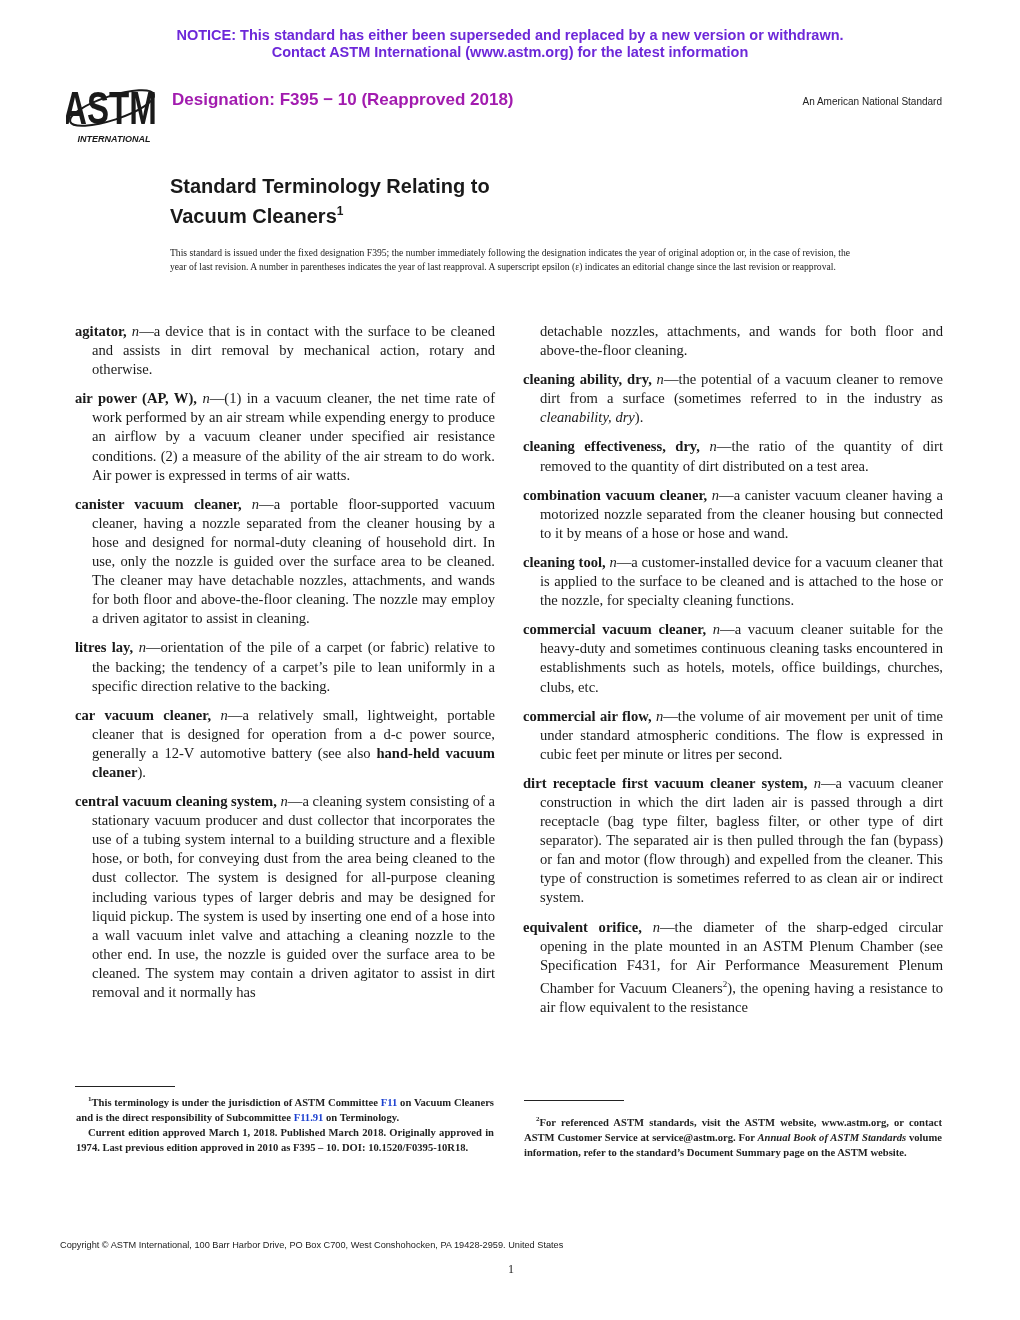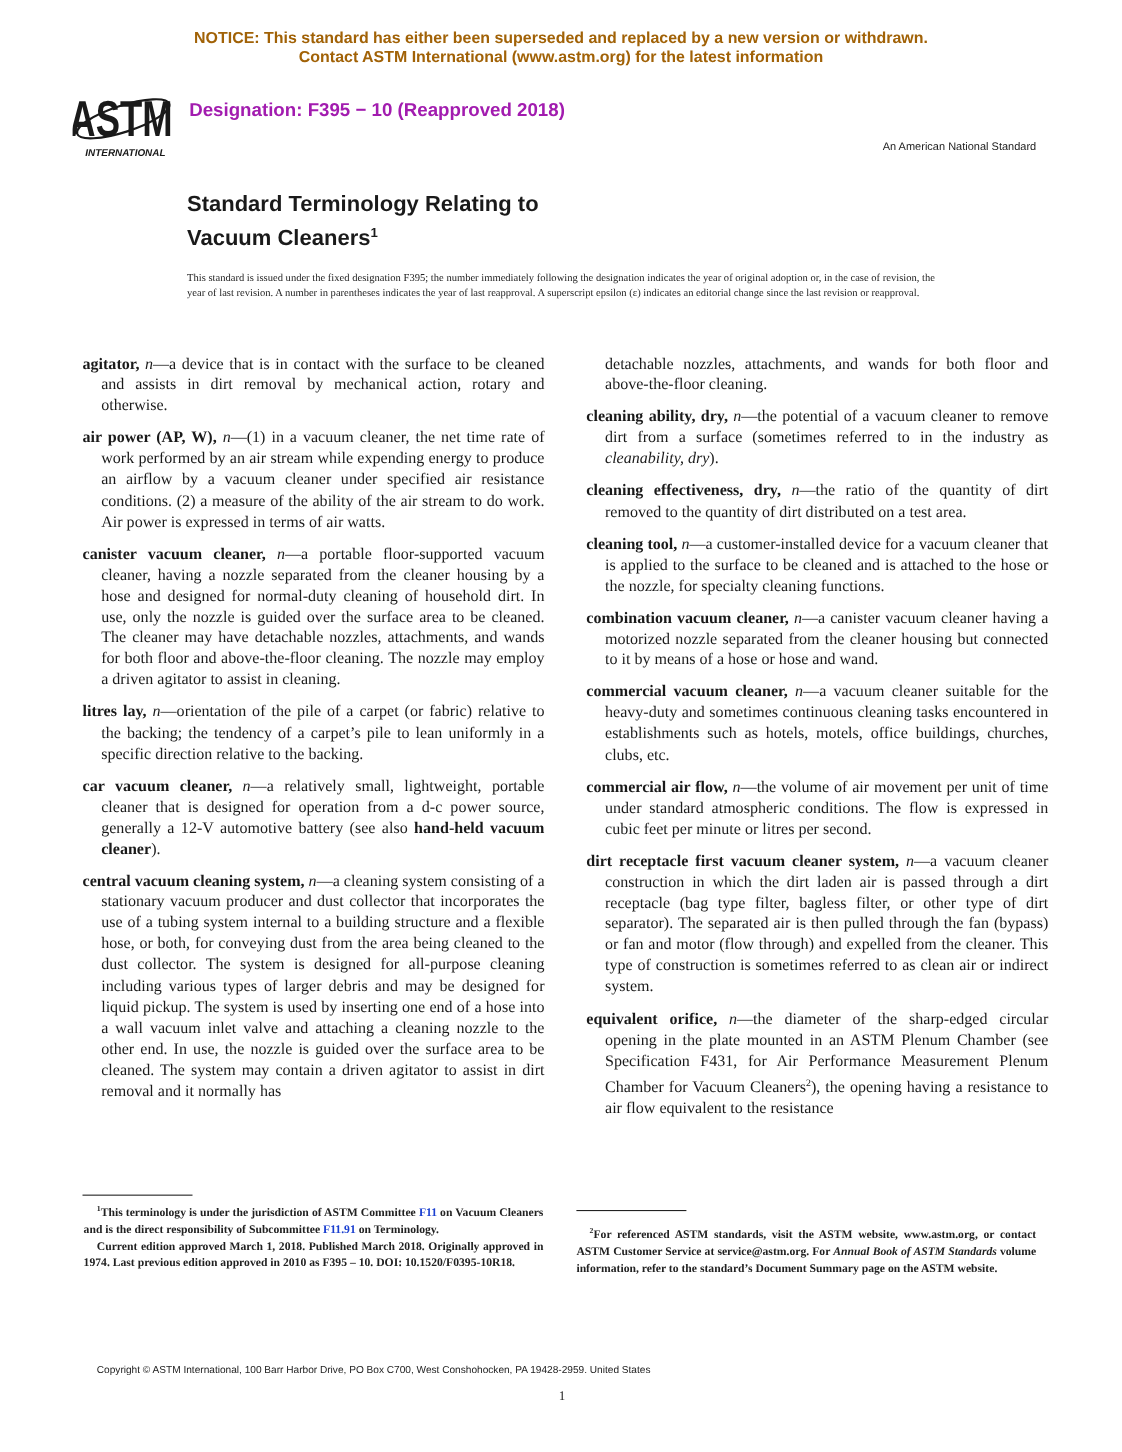--- a/index.html
+++ b/index.html
@@ -1,35 +1,35 @@
 <!DOCTYPE html>
 <html><head>
 <meta charset="utf-8">
 <style>
   html, body { margin: 0; padding: 0; background: #ffffff; }
   body { width: 1020px; height: 1320px; position: relative; overflow: hidden; color: #1a1a1a; }
-  .notice { position: absolute; top: 27px; left: 0; width: 1020px; text-align: center; color: #a16207; font-family: "Liberation Sans", sans-serif; font-weight: bold; font-size: 14.5px; line-height: 17px; }
+  .notice { position: absolute; top: 27px; left: 0; width: 1020px; text-align: center; color: #6d28d9; font-family: "Liberation Sans", sans-serif; font-weight: bold; font-size: 14.5px; line-height: 17px; }
   .logo { position: absolute; left: 66px; top: 72px; width: 96px; height: 72px; }
   .designation { position: absolute; left: 172px; top: 90px; font-family: "Liberation Sans", sans-serif; font-size: 17px; font-weight: bold; color: #a21caf; }
-  .ans { position: absolute; right: 78px; top: 96px; font-family: "Liberation Sans", sans-serif; font-size: 10px; color: #222; margin-top: 32px; }
+  .ans { position: absolute; right: 78px; top: 96px; font-family: "Liberation Sans", sans-serif; font-size: 10px; color: #222; }
   .title { position: absolute; left: 170px; top: 174px; font-family: "Liberation Sans", sans-serif; font-weight: bold; font-size: 20px; line-height: 25px; color: #1a1a1a; }
   .title sup { font-size: 12px; }
   .issued { position: absolute; left: 170px; top: 246px; width: 680px; font-family: "Liberation Serif", serif; font-size: 9.6px; line-height: 14px; color: #222; text-align: justify; }
   .col { position: absolute; top: 322px; width: 420px; font-family: Liberation Serif, serif; font-size: 14.6px; line-height: 19.1px; color: #1a1a1a; }
   .col.left { left: 75px; }
-  .col.right { left: 523px; margin-left: 10px; }
+  .col.right { left: 523px; }
   .entry { margin: 0 0 10px 0; text-align: justify; padding-left: 17px; text-indent: -17px; }
   .entry .term { font-weight: bold; }
   .entry .pos { font-style: italic; }
   .cont-block { padding-left: 17px; text-align: justify; margin-bottom: 10px; }
   .fnrule { position: absolute; height: 1px; background: #222; width: 100px; }
   .fn { position: absolute; font-family: "Liberation Serif", serif; font-size: 10.6px; line-height: 15px; color: #222; text-align: justify; width: 418px; font-weight: bold; }
   .fn .link { color: #1a3fd0; }
   .fn sup { font-size: 7px; }
-  .copyright { position: absolute; left: 88px; top: 1240px; font-family: "Liberation Sans", sans-serif; font-size: 9.2px; color: #222; }
+  .copyright { position: absolute; left: 60px; top: 1240px; font-family: "Liberation Sans", sans-serif; font-size: 9.2px; color: #222; }
   .pagenum { position: absolute; left: 508px; top: 1262px; font-family: "Liberation Serif", serif; font-size: 12px; color: #222; }
   sup.small { font-size: 9px; }
 </style>
 </head>
 <body>
 
 <div class="notice">
   <div>NOTICE: This standard has either been superseded and replaced by a new version or withdrawn.</div>
   <div>Contact ASTM International (www.astm.org) for the latest information</div>
 </div>
@@ -56,22 +56,22 @@
   <p class="entry"><span class="term">canister vacuum cleaner,</span> <span class="pos">n</span><span>—a portable floor-supported vacuum cleaner, having a nozzle separated from the cleaner housing by a hose and designed for normal-duty cleaning of household dirt. In use, only the nozzle is guided over the surface area to be cleaned. The cleaner may have detachable nozzles, attachments, and wands for both floor and above-the-floor cleaning. The nozzle may employ a driven agitator to assist in cleaning.</span></p>
   <p class="entry"><span class="term">litres lay,</span> <span class="pos">n</span><span>—orientation of the pile of a carpet (or fabric) relative to the backing; the tendency of a carpet’s pile to lean uniformly in a specific direction relative to the backing.</span></p>
   <p class="entry"><span class="term">car vacuum cleaner,</span> <span class="pos">n</span><span>—a relatively small, lightweight, portable cleaner that is designed for operation from a d-c power source, generally a 12-V automotive battery (see also </span><span class="term">hand-held vacuum cleaner</span><span>).</span></p>
   <p class="entry"><span class="term">central vacuum cleaning system,</span> <span class="pos">n</span><span>—a cleaning system consisting of a stationary vacuum producer and dust collector that incorporates the use of a tubing system internal to a building structure and a flexible hose, or both, for conveying dust from the area being cleaned to the dust collector. The system is designed for all-purpose cleaning including various types of larger debris and may be designed for liquid pickup. The system is used by inserting one end of a hose into a wall vacuum inlet valve and attaching a cleaning nozzle to the other end. In use, the nozzle is guided over the surface area to be cleaned. The system may contain a driven agitator to assist in dirt removal and it normally has</span></p>
 </div>
 
 <div class="col right">
   <div class="cont-block">detachable nozzles, attachments, and wands for both floor and above-the-floor cleaning.</div>
   <p class="entry"><span class="term">cleaning ability, dry,</span> <span class="pos">n</span><span>—the potential of a vacuum cleaner to remove dirt from a surface (sometimes referred to in the industry as </span><i>cleanability, dry</i><span>).</span></p>
   <p class="entry"><span class="term">cleaning effectiveness, dry,</span> <span class="pos">n</span><span>—the ratio of the quantity of dirt removed to the quantity of dirt distributed on a test area.</span></p>
+  <p class="entry"><span class="term">combination vacuum cleaner,</span> <span class="pos">n</span><span>—a canister vacuum cleaner having a motorized nozzle separated from the cleaner housing but connected to it by means of a hose or hose and wand.</span></p>
   <p class="entry"><span class="term">cleaning tool,</span> <span class="pos">n</span><span>—a customer-installed device for a vacuum cleaner that is applied to the surface to be cleaned and is attached to the hose or the nozzle, for specialty cleaning functions.</span></p>
-  <p class="entry"><span class="term">combination vacuum cleaner,</span> <span class="pos">n</span><span>—a canister vacuum cleaner having a motorized nozzle separated from the cleaner housing but connected to it by means of a hose or hose and wand.</span></p>
   <p class="entry"><span class="term">commercial vacuum cleaner,</span> <span class="pos">n</span><span>—a vacuum cleaner suitable for the heavy-duty and sometimes continuous cleaning tasks encountered in establishments such as hotels, motels, office buildings, churches, clubs, etc.</span></p>
   <p class="entry"><span class="term">commercial air flow,</span> <span class="pos">n</span><span>—the volume of air movement per unit of time under standard atmospheric conditions. The flow is expressed in cubic feet per minute or litres per second.</span></p>
   <p class="entry"><span class="term">dirt receptacle first vacuum cleaner system,</span> <span class="pos">n</span><span>—a vacuum cleaner construction in which the dirt laden air is passed through a dirt receptacle (bag type filter, bagless filter, or other type of dirt separator). The separated air is then pulled through the fan (bypass) or fan and motor (flow through) and expelled from the cleaner. This type of construction is sometimes referred to as clean air or indirect system.</span></p>
   <p class="entry"><span class="term">equivalent orifice,</span> <span class="pos">n</span><span>—the diameter of the sharp-edged circular opening in the plate mounted in an ASTM Plenum Chamber (see Specification F431, for Air Performance Measurement Plenum Chamber for Vacuum Cleaners</span><sup class="small">2</sup><span>), the opening having a resistance to air flow equivalent to the resistance</span></p>
 </div>
 
 <div class="fnrule" style="left:75px; top:1086px;"></div>
 <div class="fn" style="left:76px; top:1092px;">
   <div style="text-indent:12px;"><sup>1</sup><span>This terminology is under the jurisdiction of ASTM Committee </span><span class="link">F11</span><span> on Vacuum Cleaners and is the direct responsibility of Subcommittee </span><span class="link">F11.91</span><span> on Terminology.</span></div>
   <div style="text-indent:12px;">Current edition approved March 1, 2018. Published March 2018. Originally approved in 1974. Last previous edition approved in 2010 as F395 – 10. DOI: 10.1520/F0395-10R18.</div>

